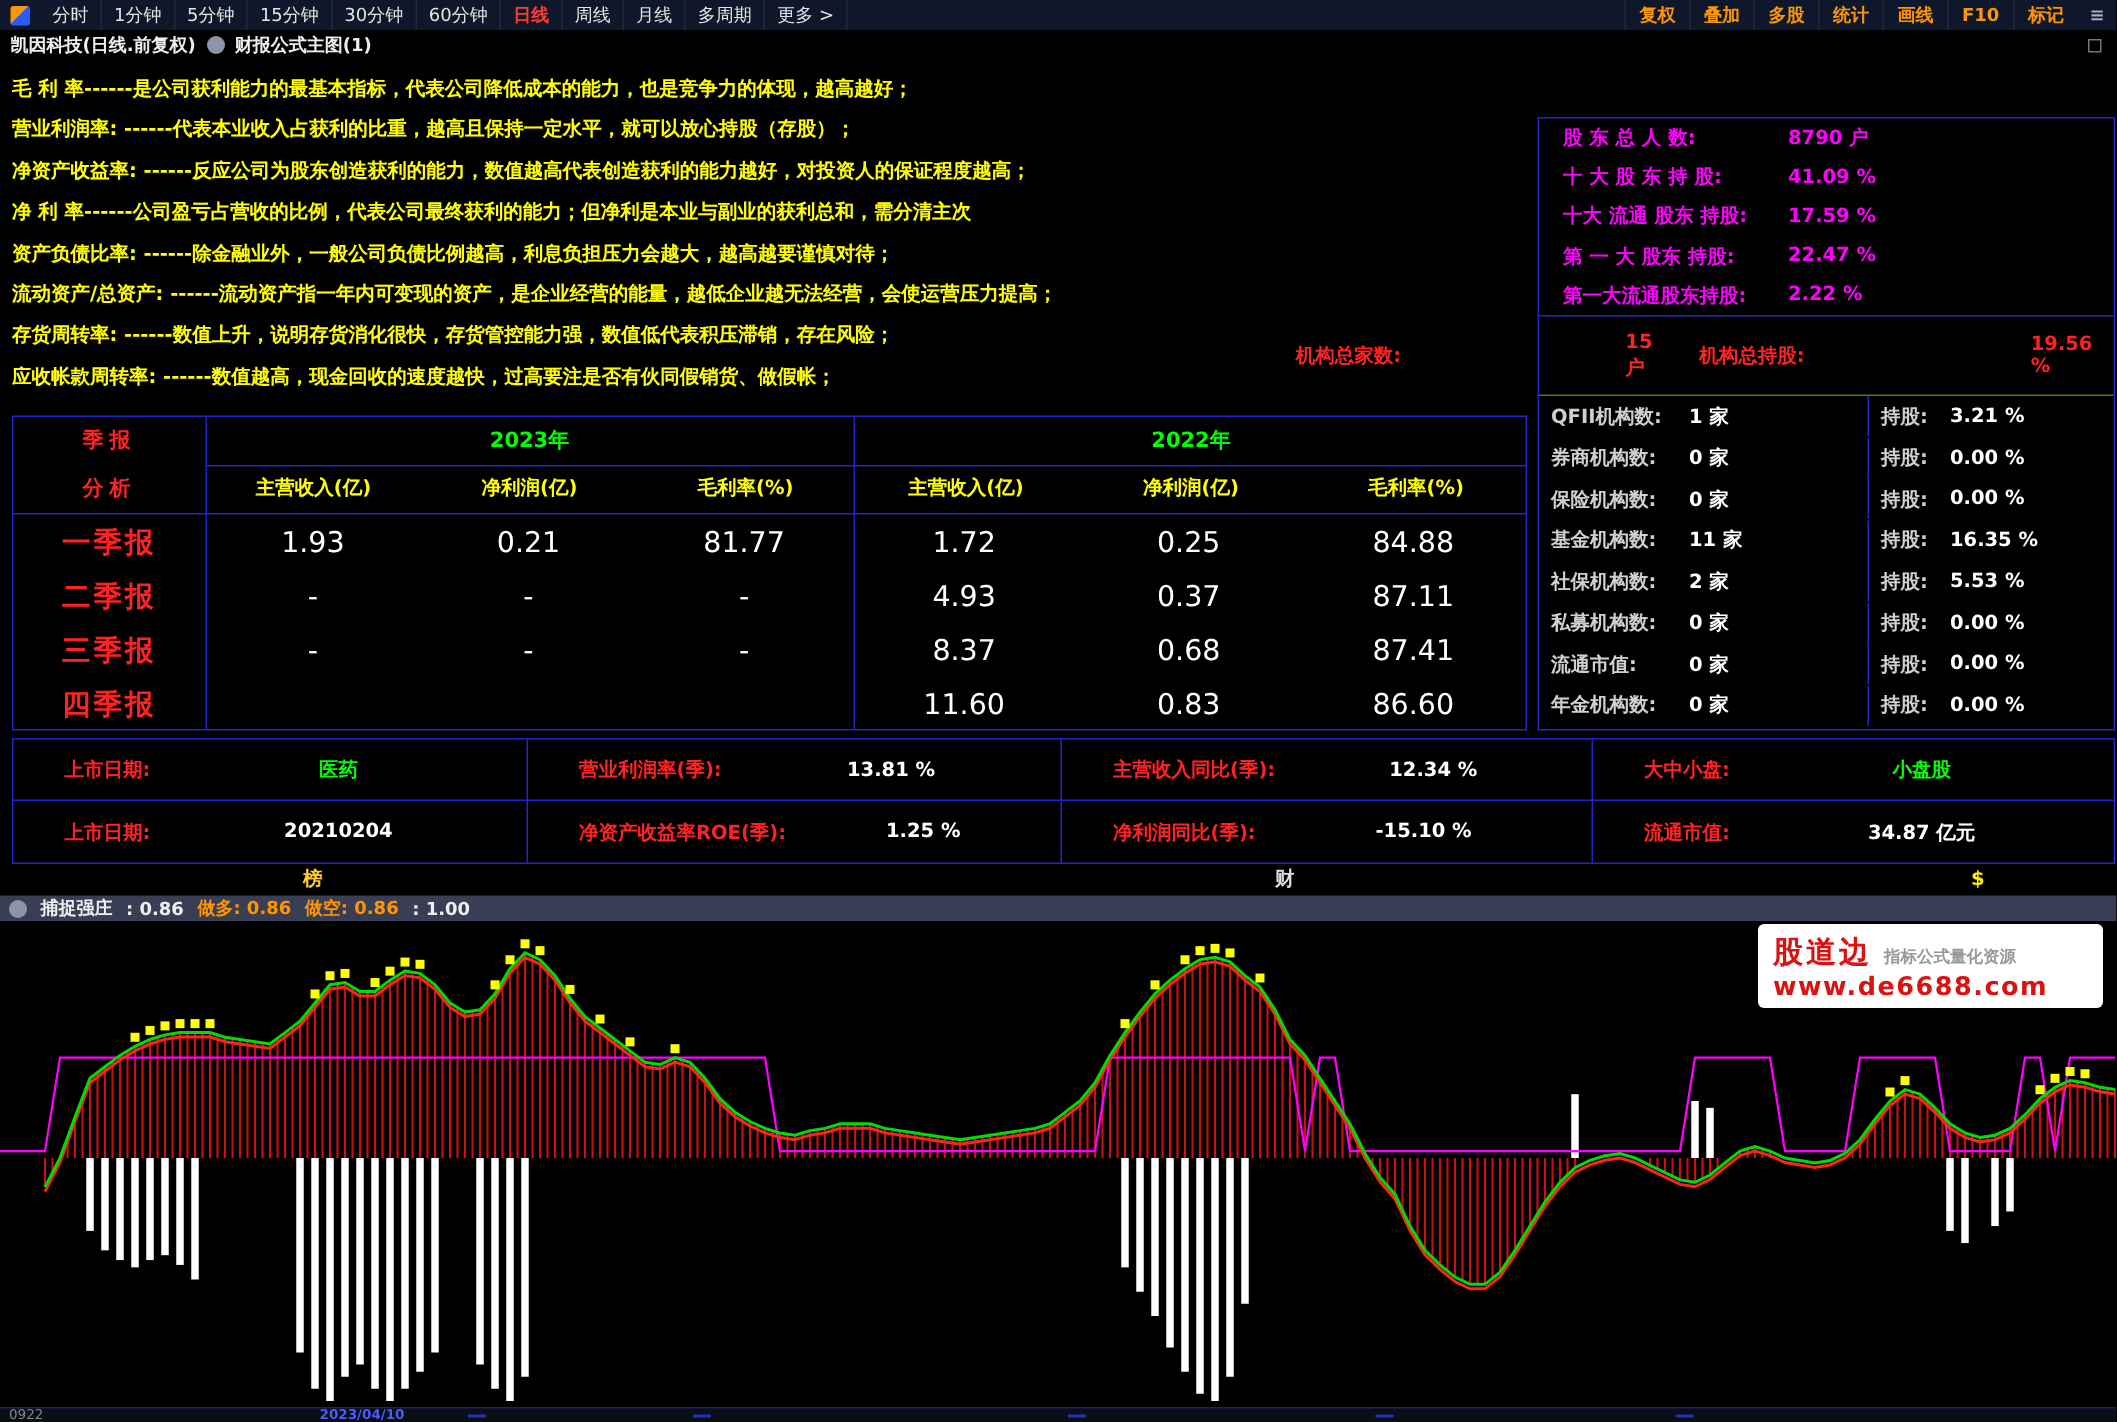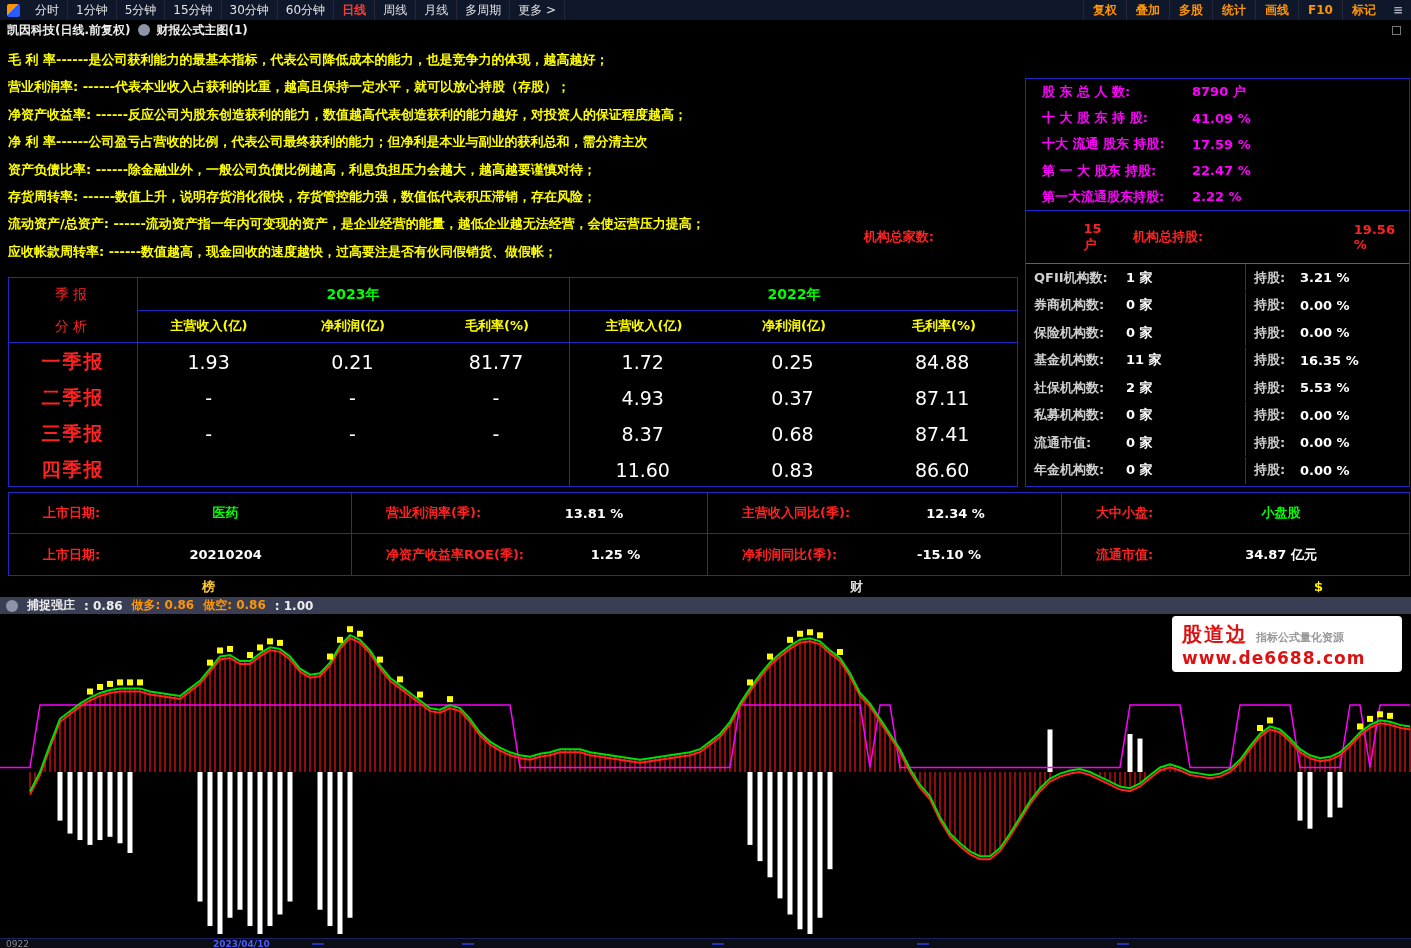--- a/index.html
+++ b/index.html
@@ -47,21 +47,21 @@
   .c-right{display:flex;align-items:center}
   .c-right .lbl{margin-left:8px;width:46px;color:#cfcfcf}
   .c-right .val{color:#fff}
 
   
   .qt{position:absolute;left:8px;top:277px;width:1010px;height:210px;border:1px solid #2424c8;background:#000}
   .qt-vl{position:absolute;top:0;bottom:0;width:1px;background:#2424c8}
   .qt-hl-top{position:absolute;left:128px;right:0;top:32px;height:1px;background:#2424c8}
   .qt-hl-mid{position:absolute;left:0;right:0;top:64px;height:1px;background:#2424c8}
   .qt-corner{position:absolute;left:0;width:128px;height:32px;line-height:32px;text-align:center;
-             color:#ff2222;font-weight:normal;font-size:14px;letter-spacing:4px}
+             color:#ff2222;font-weight:bold;font-size:14px;letter-spacing:4px}
   .qt-year{position:absolute;top:0;height:32px;line-height:32px;text-align:center;
            color:#00ff00;font-weight:bold;font-size:14px}
   .qt-sub{position:absolute;top:32px;height:32px;line-height:32px;text-align:center;
           color:#ffff00;font-weight:bold;font-size:13px}
   .qt-row{position:absolute;left:0;width:100%;height:36px;display:flex;align-items:center}
   .qt-row .c{text-align:center;color:#fff;font-size:19px}
   .qt-row .c0{width:128px;color:#ff2222;font-weight:bold;letter-spacing:2px}
   .qt-row .c1,.qt-row .c2,.qt-row .c3{width:144px}
   .qt-row .c4,.qt-row .c5,.qt-row .c6{width:150px}
 
@@ -139,22 +139,22 @@
   <span>财报公式主图(1)</span>
   <span class="expand-box"></span>
 </div>
 
 <div class="descs">
   <div class="desc-line">毛  利  率------是公司获利能力的最基本指标，代表公司降低成本的能力，也是竞争力的体现，越高越好；</div>
   <div class="desc-line">营业利润率: ------代表本业收入占获利的比重，越高且保持一定水平，就可以放心持股（存股）；</div>
   <div class="desc-line">净资产收益率: ------反应公司为股东创造获利的能力，数值越高代表创造获利的能力越好，对投资人的保证程度越高；</div>
   <div class="desc-line">净  利  率------公司盈亏占营收的比例，代表公司最终获利的能力；但净利是本业与副业的获利总和，需分清主次</div>
   <div class="desc-line">资产负债比率: ------除金融业外，一般公司负债比例越高，利息负担压力会越大，越高越要谨慎对待；</div>
+  <div class="desc-line">流动资产/总资产: ------流动资产指一年内可变现的资产，是企业经营的能量，越低企业越无法经营，会使运营压力提高；</div>
   <div class="desc-line">存货周转率: ------数值上升，说明存货消化很快，存货管控能力强，数值低代表积压滞销，存在风险；</div>
-  <div class="desc-line">流动资产/总资产: ------流动资产指一年内可变现的资产，是企业经营的能量，越低企业越无法经营，会使运营压力提高；</div>
   <div class="desc-line">应收帐款周转率: ------数值越高，现金回收的速度越快，过高要注是否有伙同假销货、做假帐；</div>
 </div>
 
 <div class="holders">
   <div class="h-sec-a">
     <div class="h-row">
         <span class="lbl">股 东 总 人 数:</span>
         <span class="val">8790 户</span>
       </div>
     <div class="h-row">

